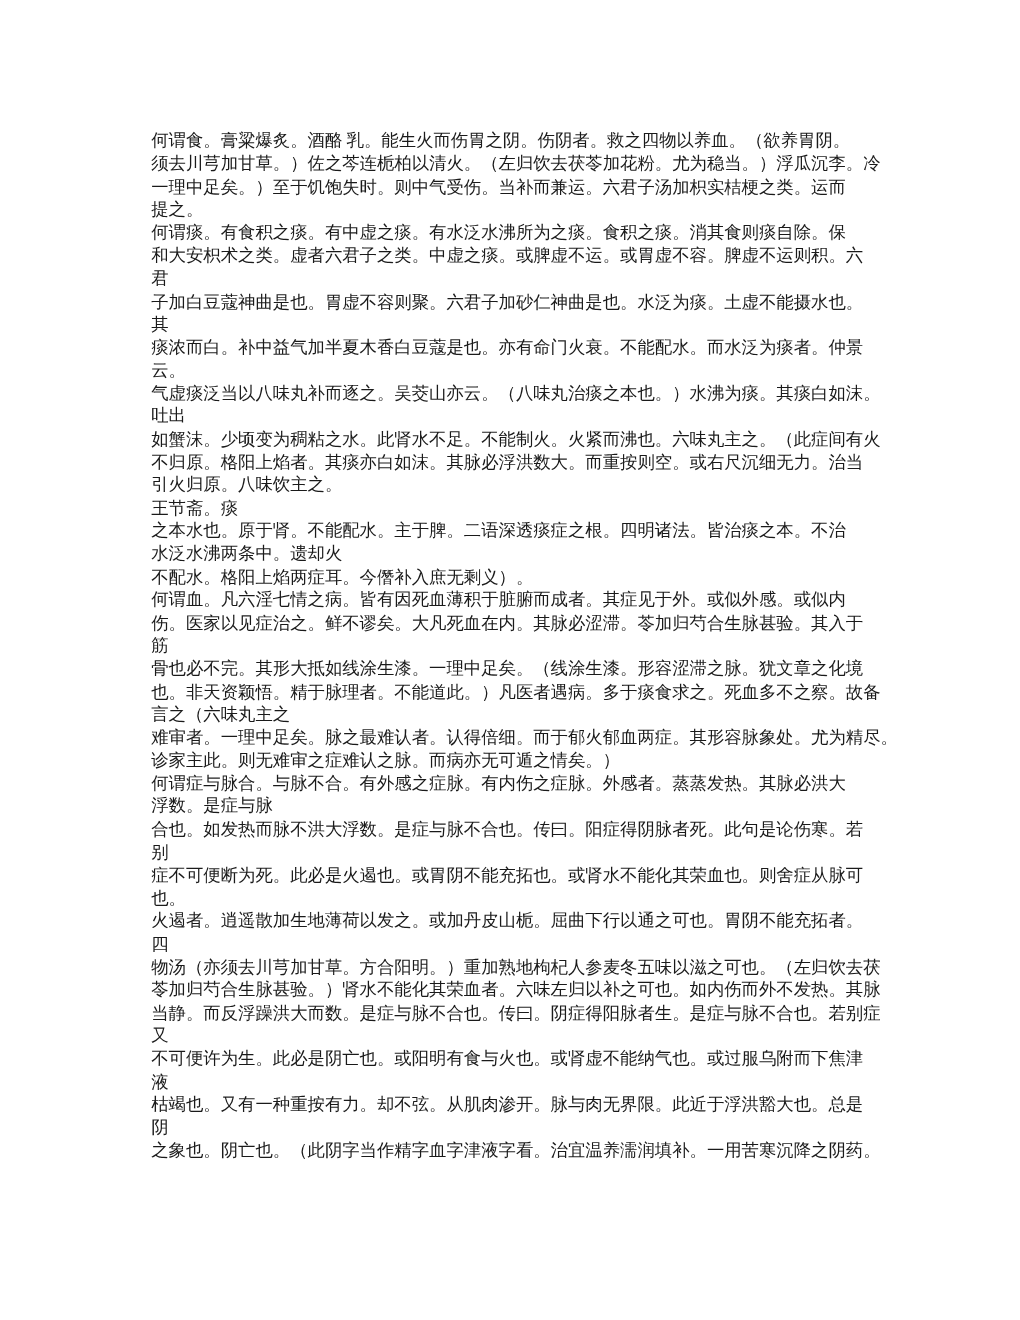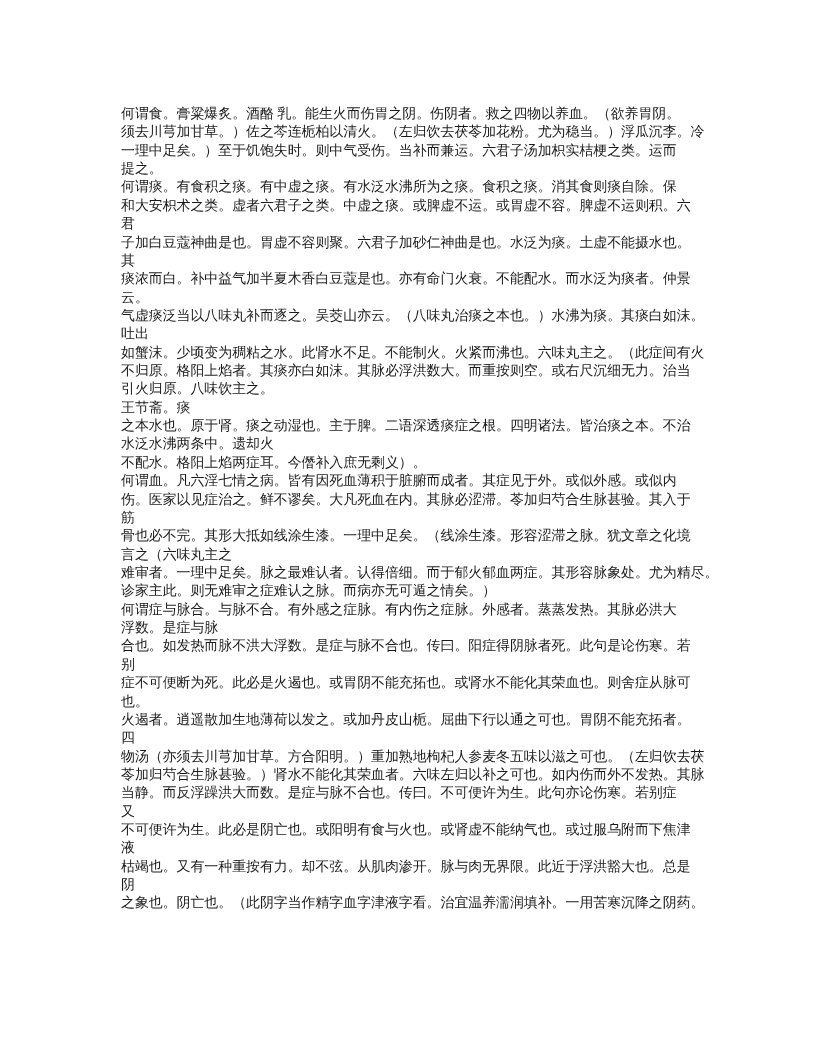--- a/index.html
+++ b/index.html
@@ -46,41 +46,42 @@
       <div class="text-line">子加白豆蔻神曲是也。胃虚不容则聚。六君子加砂仁神曲是也。水泛为痰。土虚不能摄水也。</div>
       <div class="text-line">其</div>
       <div class="text-line">痰浓而白。补中益气加半夏木香白豆蔻是也。亦有命门火衰。不能配水。而水泛为痰者。仲景</div>
       <div class="text-line">云。</div>
       <div class="text-line">气虚痰泛当以八味丸补而逐之。吴茭山亦云。（八味丸治痰之本也。）水沸为痰。其痰白如沫。</div>
       <div class="text-line">吐出</div>
       <div class="text-line">如蟹沫。少顷变为稠粘之水。此肾水不足。不能制火。火紧而沸也。六味丸主之。（此症间有火</div>
       <div class="text-line">不归原。格阳上焰者。其痰亦白如沫。其脉必浮洪数大。而重按则空。或右尺沉细无力。治当</div>
       <div class="text-line">引火归原。八味饮主之。</div>
       <div class="text-line">王节斋。痰</div>
-      <div class="text-line">之本水也。原于肾。痰之动湿也。主于脾。二语深透痰症之根。四明诸法。皆治痰之本。不治</div>
+      <div class="text-line">之本水也。原于肾。不能配水。主于脾。二语深透痰症之根。四明诸法。皆治痰之本。不治</div>
       <div class="text-line">水泛水沸两条中。遗却火</div>
       <div class="text-line">不配水。格阳上焰两症耳。今僭补入庶无剩义）。</div>
       <div class="text-line">何谓血。凡六淫七情之病。皆有因死血薄积于脏腑而成者。其症见于外。或似外感。或似内</div>
       <div class="text-line">伤。医家以见症治之。鲜不谬矣。大凡死血在内。其脉必涩滞。苓加归芍合生脉甚验。其入于</div>
       <div class="text-line">筋</div>
       <div class="text-line">骨也必不完。其形大抵如线涂生漆。一理中足矣。（线涂生漆。形容涩滞之脉。犹文章之化境</div>
+      <div class="text-line">也。非天资颖悟。精于脉理者。不能道此。）凡医者遇病。多于痰食求之。死血多不之察。故备</div>
       <div class="text-line">言之（六味丸主之</div>
       <div class="text-line">难审者。一理中足矣。脉之最难认者。认得倍细。而于郁火郁血两症。其形容脉象处。尤为精尽。</div>
       <div class="text-line">诊家主此。则无难审之症难认之脉。而病亦无可遁之情矣。）</div>
       <div class="text-line">何谓症与脉合。与脉不合。有外感之症脉。有内伤之症脉。外感者。蒸蒸发热。其脉必洪大</div>
       <div class="text-line">浮数。是症与脉</div>
       <div class="text-line">合也。如发热而脉不洪大浮数。是症与脉不合也。传曰。阳症得阴脉者死。此句是论伤寒。若</div>
       <div class="text-line">别</div>
       <div class="text-line">症不可便断为死。此必是火遏也。或胃阴不能充拓也。或肾水不能化其荣血也。则舍症从脉可</div>
       <div class="text-line">也。</div>
       <div class="text-line">火遏者。逍遥散加生地薄荷以发之。或加丹皮山栀。屈曲下行以通之可也。胃阴不能充拓者。</div>
       <div class="text-line">四</div>
       <div class="text-line">物汤（亦须去川芎加甘草。方合阳明。）重加熟地枸杞人参麦冬五味以滋之可也。（左归饮去茯</div>
       <div class="text-line">苓加归芍合生脉甚验。）肾水不能化其荣血者。六味左归以补之可也。如内伤而外不发热。其脉</div>
-      <div class="text-line">当静。而反浮躁洪大而数。是症与脉不合也。传曰。不可便许为生。此句亦论伤寒。若别症</div>
+      <div class="text-line">当静。而反浮躁洪大而数。是症与脉不合也。传曰。阴症得阳脉者生。是症与脉不合也。若别症</div>
       <div class="text-line">又</div>
       <div class="text-line">不可便许为生。此必是阴亡也。或阳明有食与火也。或肾虚不能纳气也。或过服乌附而下焦津</div>
       <div class="text-line">液</div>
       <div class="text-line">枯竭也。又有一种重按有力。却不弦。从肌肉渗开。脉与肉无界限。此近于浮洪豁大也。总是</div>
       <div class="text-line">阴</div>
       <div class="text-line">之象也。阴亡也。（此阴字当作精字血字津液字看。治宜温养濡润填补。一用苦寒沉降之阴药。</div>
     </div>
 </div>
 
 </body></html>

